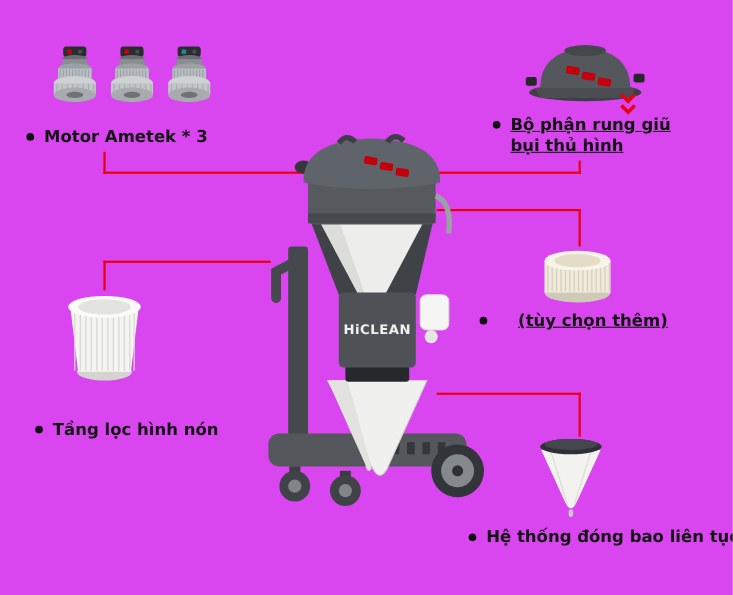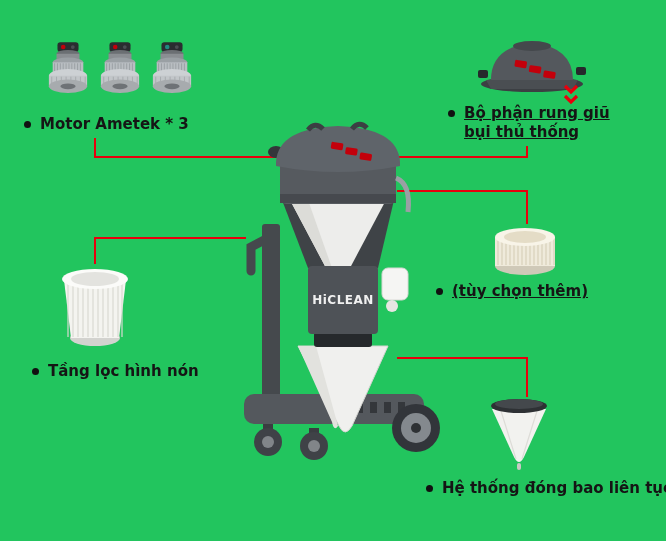--- a/index.html
+++ b/index.html
@@ -1,17 +1,17 @@
 <!DOCTYPE html>
 <html><head>
 <meta charset="utf-8">
 <style>
   html,body{margin:0;padding:0;}
   .canvas{
-    position:relative;width:666px;height:541px;background:#22c55e;overflow:hidden;
+    position:relative;width:666px;height:541px;background:#d946ef;overflow:hidden;
     font-family:"DejaVu Sans","Liberation Sans",sans-serif;color:#151515;
   }
   
   .cline{position:absolute;background:#e8000d;}
   
   .callout-label{
     position:absolute;display:flex;align-items:flex-start;gap:9px;
     font-weight:700;font-size:15px;line-height:1.25;color:#151515;white-space:nowrap;
   }
   .callout-label .bullet{
@@ -113,52 +113,52 @@
     <svg width="16" height="24" viewBox="0 0 16 24">
       <path d="M2 2 L8 8 L14 2" fill="none" stroke="#e8000d" stroke-width="3.2"></path>
       <path d="M2 12 L8 18 L14 12" fill="none" stroke="#e8000d" stroke-width="3.2"></path>
     </svg>
   </div>
 
   <div class="callout-label" style="left:448px;top:104px;">
     <span class="bullet"></span>
     <span class="txt-center">
       <span style="display:block;">Bộ phận rung giũ</span>
-      <span style="display:block;">bụi thủ thống</span>
+      <span style="display:block;">bụi thủ hình</span>
     </span>
   </div>
 
   <div class="imgwrap" style="left:492px;top:224px;">
     <svg width="66" height="54" viewBox="0 0 66 54">
       <ellipse cx="33" cy="42" rx="30" ry="9" fill="#cfc9b8"></ellipse>
       <rect x="3" y="13" width="60" height="29" fill="#efeadb"></rect>
       <path d="M6 14V41M10 14V41M14 14V41M18 14V41M22 14V41M26 14V41M30 14V41M34 14V41M38 14V41M42 14V41M46 14V41M50 14V41M54 14V41M58 14V41M62 14V41" stroke="#d8d0ba" stroke-width="1.2"></path>
       <ellipse cx="33" cy="13" rx="30" ry="9" fill="#f8f4e8"></ellipse>
       <ellipse cx="33" cy="13" rx="21" ry="6" fill="#e4dcc6"></ellipse>
     </svg>
   </div>
 
   <div class="callout-label" style="left:436px;top:282px;">
     <span class="bullet"></span>
     <span class="txt-center" style="min-width:150px;">
-      <span style="display:block;">(tùy chọn thêm)</span>
+      <span style="display:block;margin-left:19px;">(tùy chọn thêm)</span>
     </span>
   </div>
 
   <div class="imgwrap" style="left:56px;top:264px;">
     <svg width="78" height="86" viewBox="0 0 78 86">
       <ellipse cx="39" cy="74" rx="25" ry="8" fill="#d3d3cf"></ellipse>
       <path d="M8 16 L70 16 L63 74 L15 74 Z" fill="#f4f4f0"></path>
       <path d="M12 18V73M17 18V73M22 18V73M27 18V73M32 18V73M37 18V73M42 18V73M47 18V73M52 18V73M57 18V73M62 18V73M66 18V73" stroke="#d9d9d3" stroke-width="1.2"></path>
       <ellipse cx="39" cy="15" rx="33" ry="10" fill="#fbfbf9"></ellipse>
       <ellipse cx="39" cy="15" rx="24" ry="7" fill="#e3e3df"></ellipse>
     </svg>
   </div>
 
-  <div class="callout-label" style="left:32px;top:362px;">
+  <div class="callout-label" style="left:32px;top:381px;">
     <span class="bullet"></span>
     <span>Tầng lọc hình nón</span>
   </div>
 
   <div class="imgwrap" style="left:487px;top:397px;">
     <svg width="64" height="74" viewBox="0 0 64 74">
       <path d="M5 12 L59 12 L37 60 Q32 70 27 60 Z" fill="#f2f2ef"></path>
       <path d="M14 14 L29 62 M50 14 L35 62" stroke="#dddcd7" stroke-width="1.2" fill="none"></path>
       <ellipse cx="32" cy="9" rx="28" ry="7" fill="#2e3134"></ellipse>
       <ellipse cx="32" cy="7" rx="24" ry="5" fill="#44484c"></ellipse>

